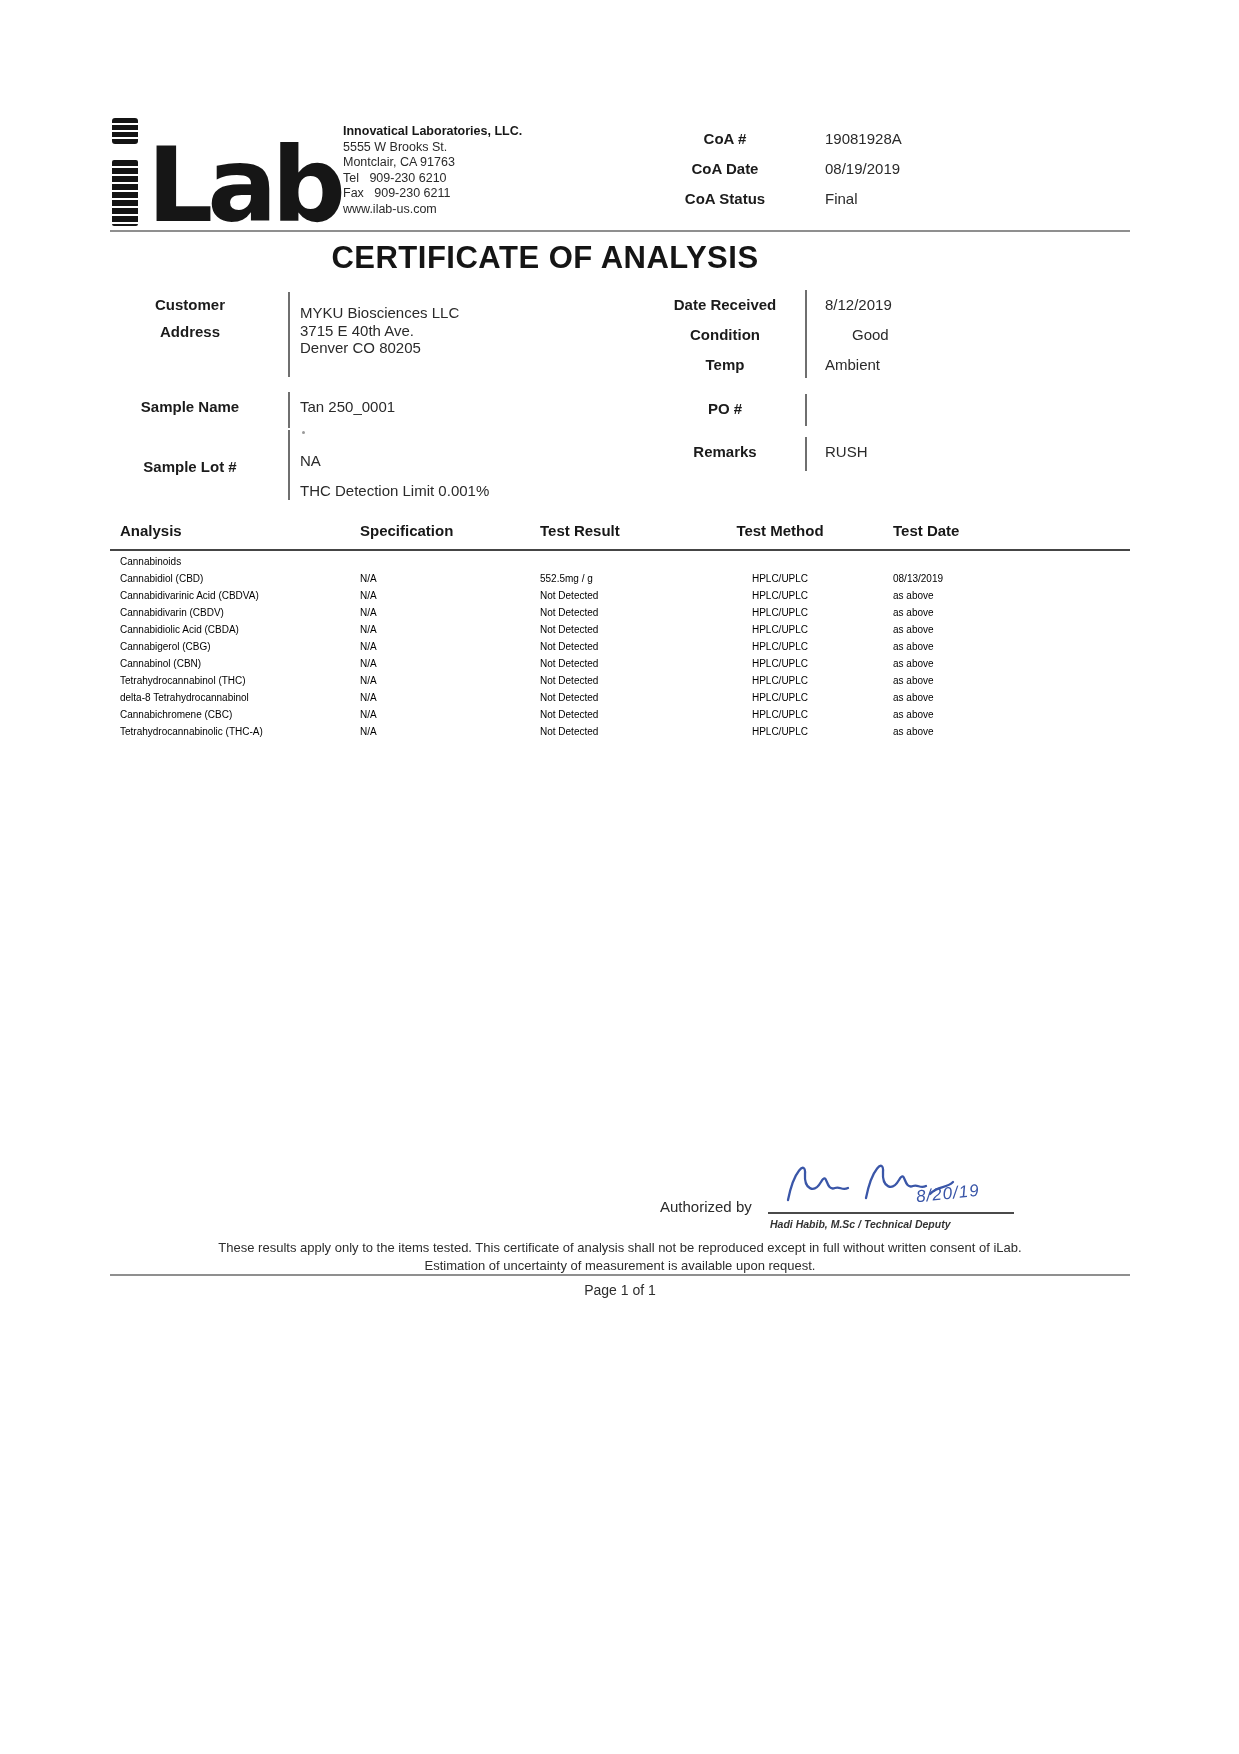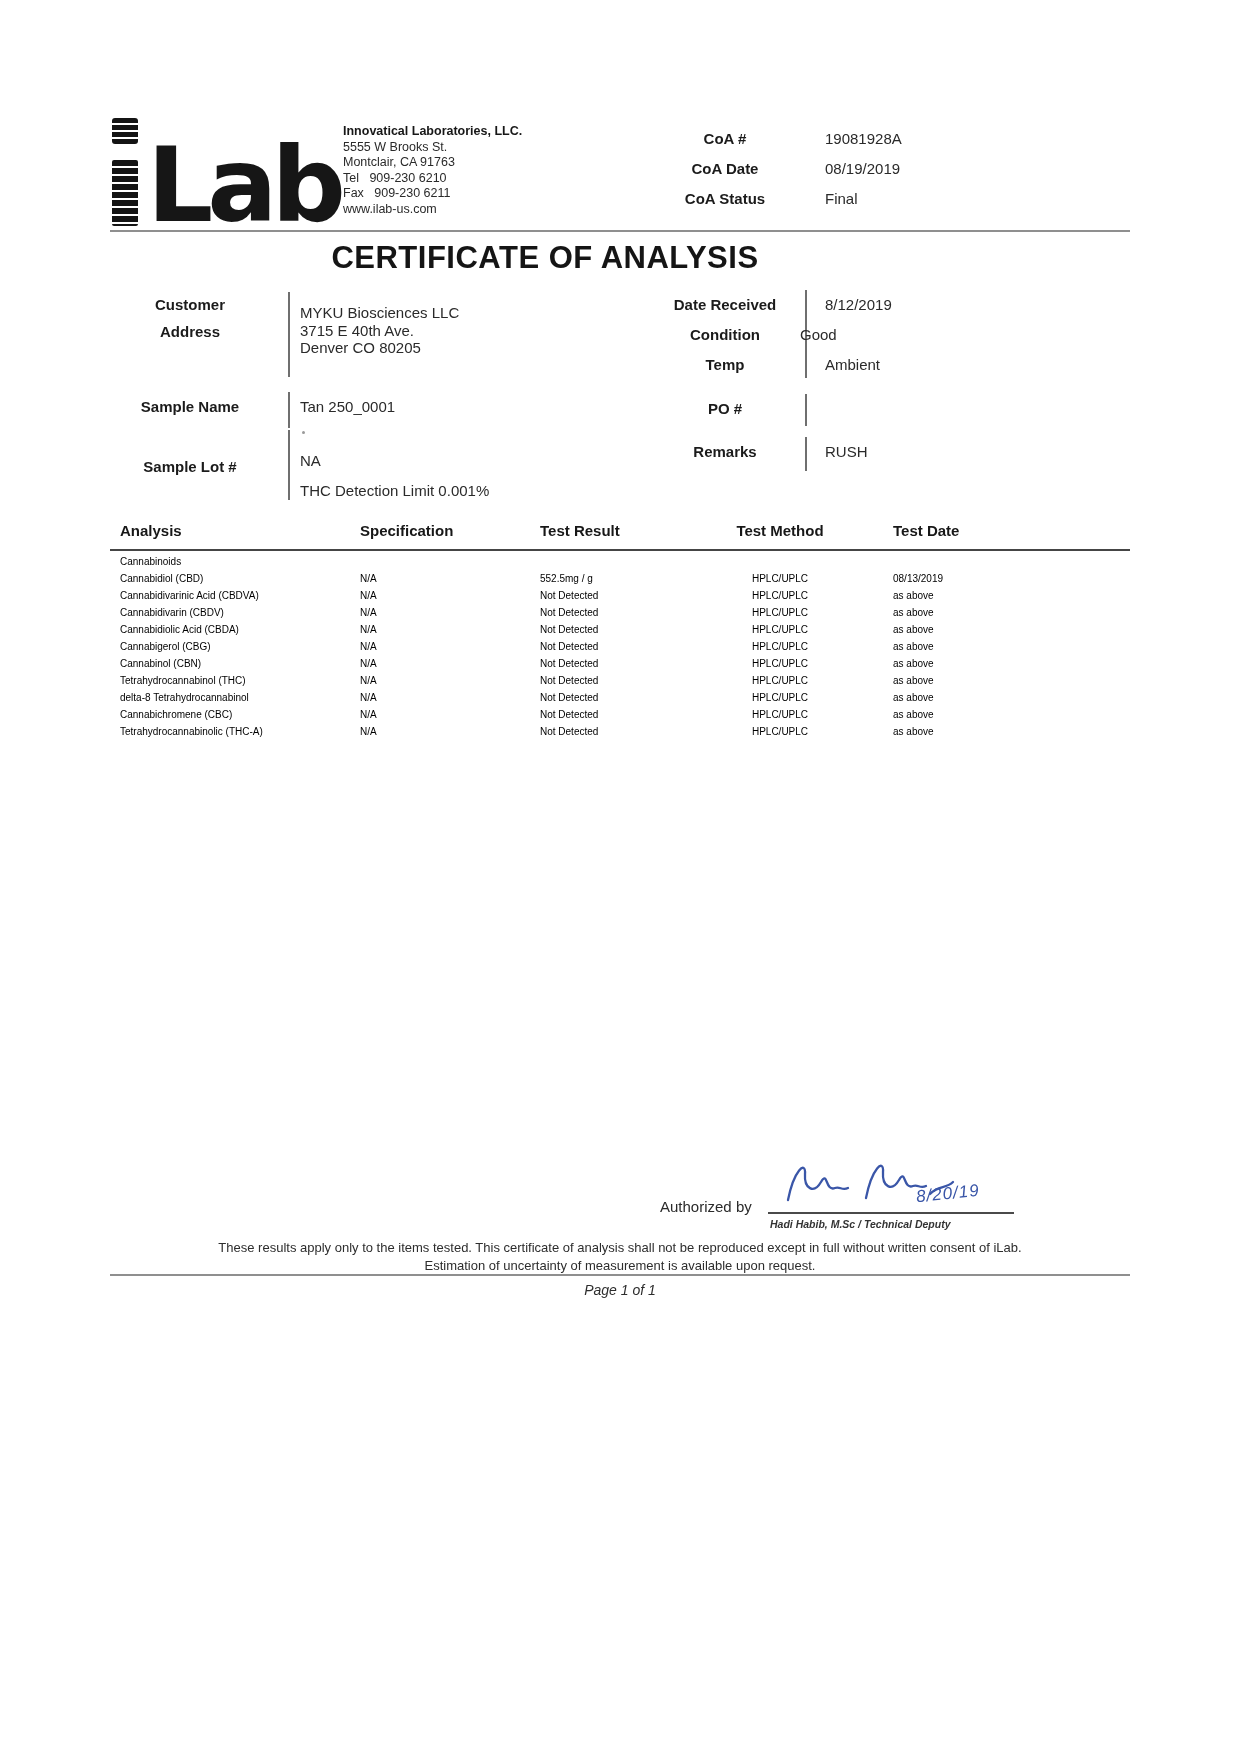--- a/index.html
+++ b/index.html
@@ -74,21 +74,21 @@
     position:absolute; left:916px; top:1184px;
     font-size:17px; font-style:italic; color:#3a56a8;
     transform:rotate(-6deg); letter-spacing:1px;
   }
   .sig-line { position:absolute; left:768px; top:1212px; width:246px; height:2px; background:#4a4a4a; }
   .signer {
     position:absolute; left:770px; top:1218px;
     font-size:10.5px; font-weight:bold; font-style:italic; color:#333;
   }
   .disclaimer { position:absolute; left:110px; width:1020px; text-align:center; font-size:13px; color:#2d2d2d; }
-  .page-num { position:absolute; left:110px; width:1020px; top:1282px; text-align:center; font-size:14px; color:#2d2d2d;font-style:italic; }
+  .page-num { position:absolute; left:110px; width:1020px; top:1282px; text-align:center; font-size:14px; color:#2d2d2d; }
 
   .stray-dot { position:absolute; left:302px; top:431px; width:3px; height:3px; background:#9a9a9a; border-radius:50%; }
 </style>
 </head>
 <body>
 
 <div class="page">
 
   <div class="logo">
     <div class="logo-i">
@@ -125,21 +125,21 @@
     <div>MYKU Biosciences LLC</div>
     <div>3715 E 40th Ave.</div>
     <div>Denver CO 80205</div>
   </div>
 
   <div class="flabel" style="left:650px; top:296px;">Date Received</div>
   <div class="flabel" style="left:650px; top:326px;">Condition</div>
   <div class="flabel" style="left:650px; top:356px;">Temp</div>
   <div class="vline" style="left:805px; top:290px; height:88px;"></div>
   <div class="fvalue" style="left:825px; top:296px;">8/12/2019</div>
-  <div class="fvalue" style="left:800px; top:326px;">Good</div>
+  <div class="fvalue" style="left:852px; top:326px;">Good</div>
   <div class="fvalue" style="left:825px; top:356px;">Ambient</div>
 
   <div class="flabel" style="left:115px; top:398px;">Sample Name</div>
   <div class="vline" style="left:288px; top:392px; height:36px;"></div>
   <div class="fvalue" style="left:300px; top:398px;">Tan 250_0001</div>
 
   <div class="flabel" style="left:650px; top:400px;">PO #</div>
   <div class="vline" style="left:805px; top:394px; height:32px;"></div>
   <div class="fvalue" style="left:825px; top:400px;"></div>
 

